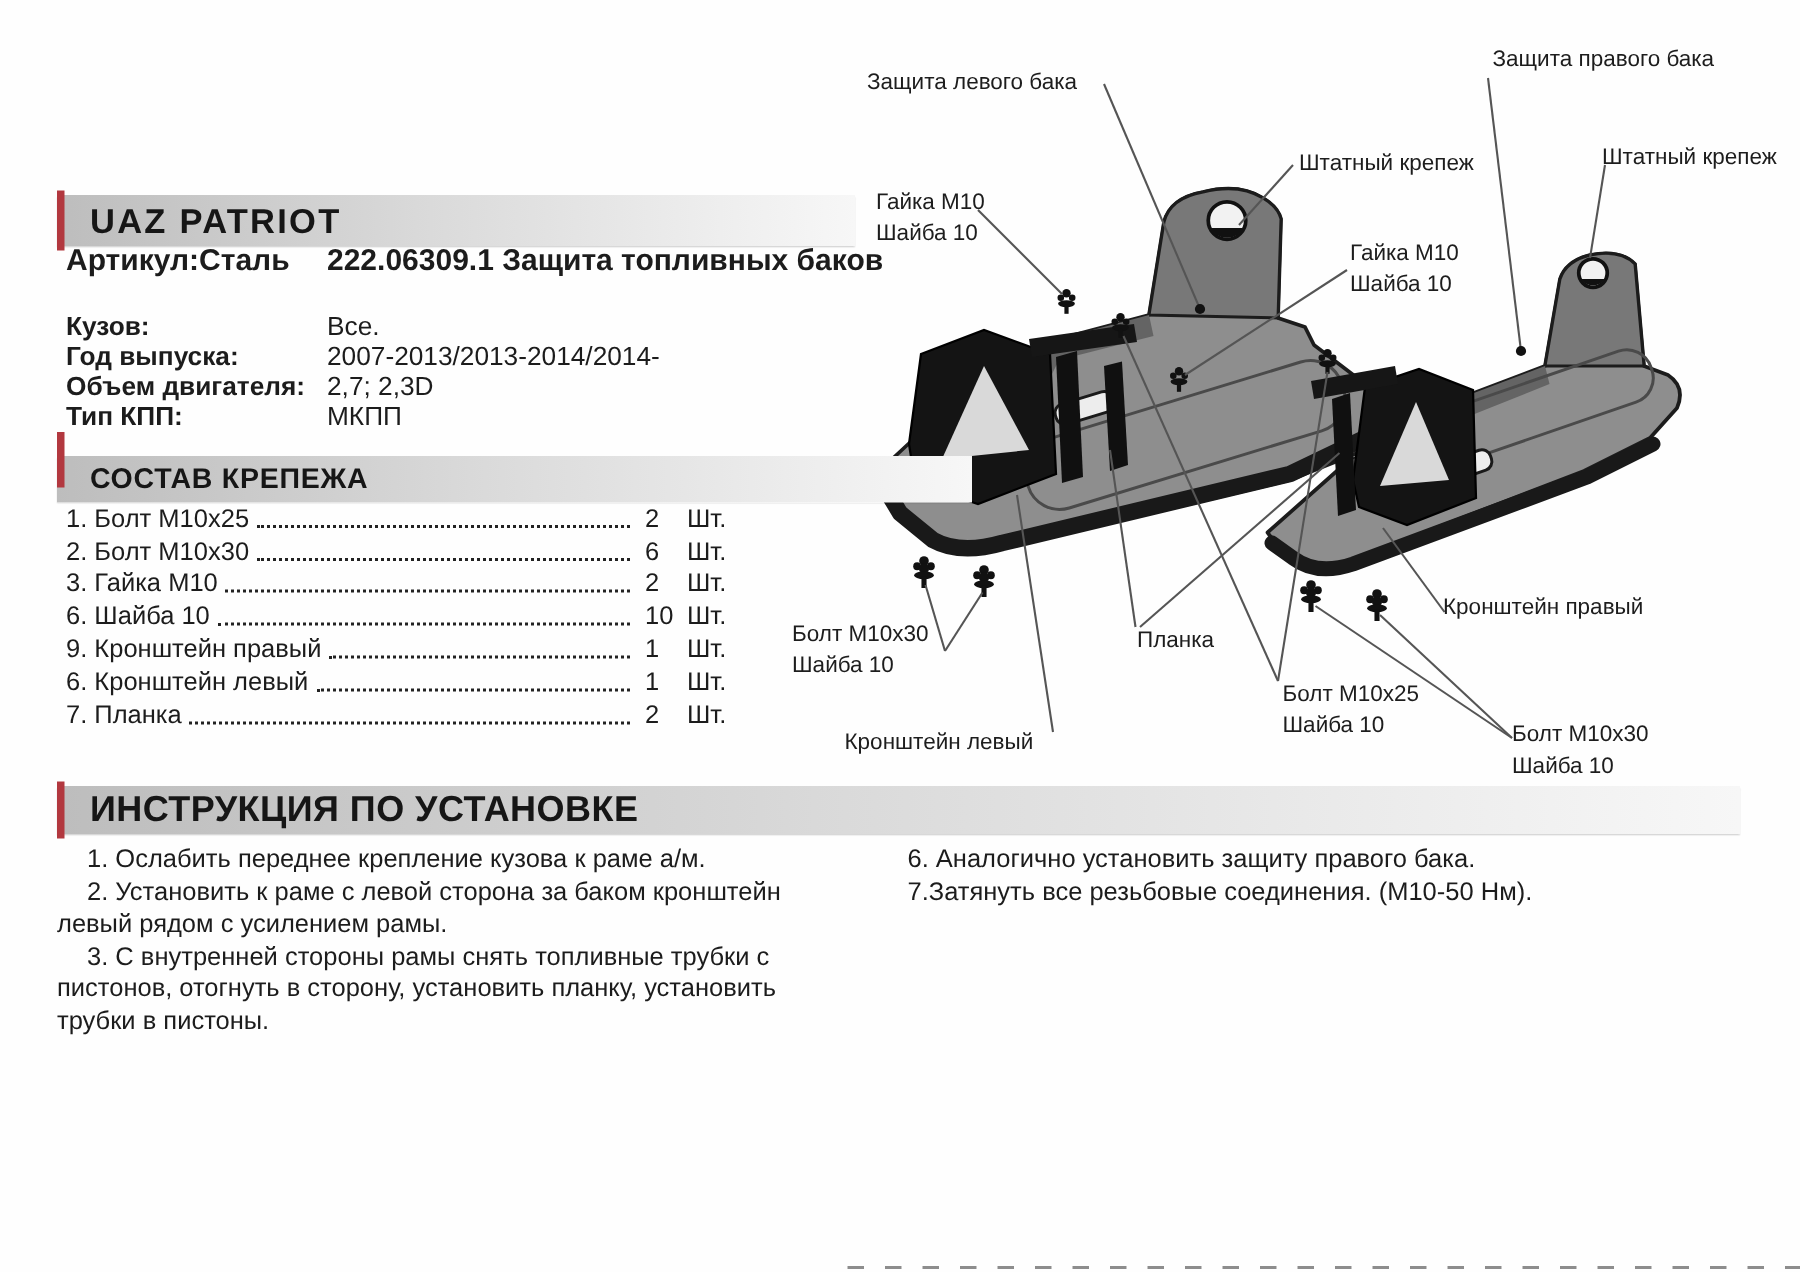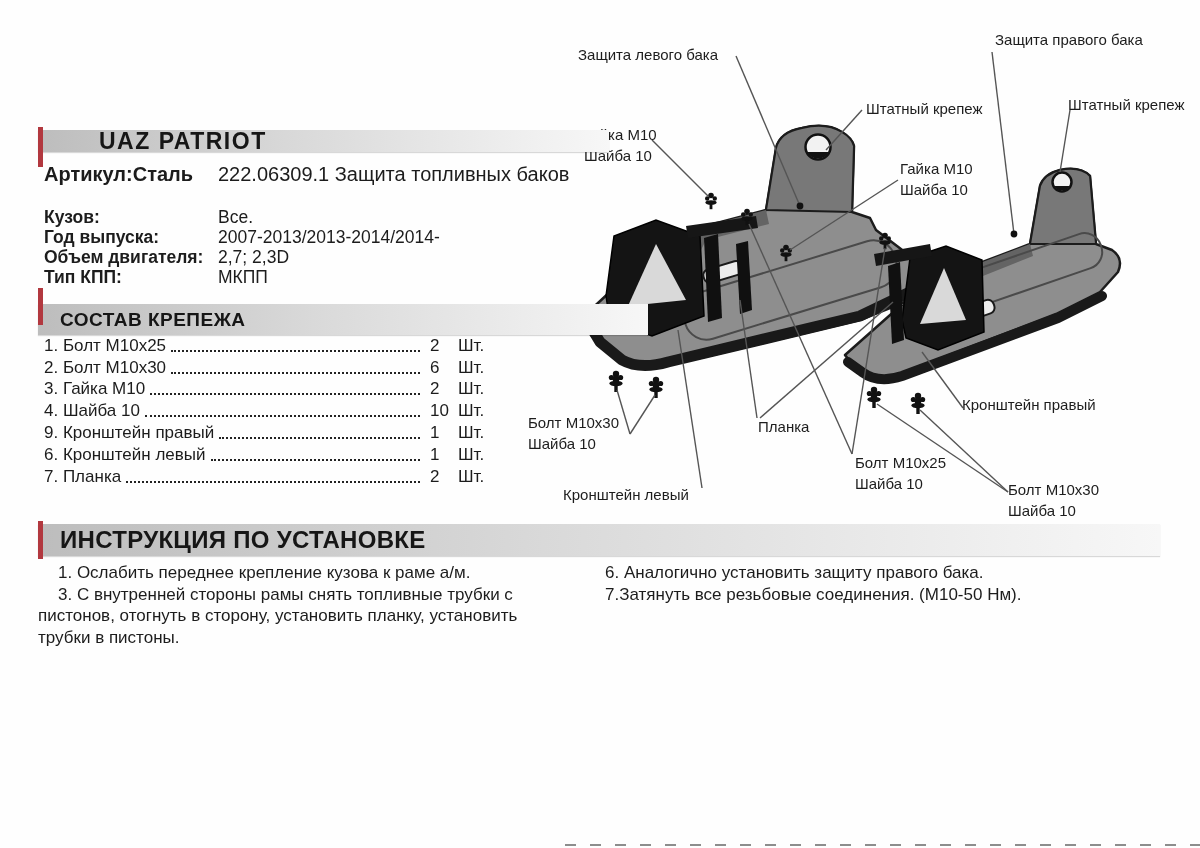--- a/index.html
+++ b/index.html
@@ -7,35 +7,35 @@
     position:relative;width:1200px;height:848px;background:#fefefe;
     font-family:"Liberation Sans","DejaVu Sans",sans-serif;color:#1c1c1c;
     overflow:hidden;
   }
   
   .bar{position:absolute;left:38px;display:flex;align-items:center;
        background:linear-gradient(to right,#bdbdbd 0%,#d9d9d9 45%,#efefef 85%,#f7f7f7 100%);
        box-shadow:0 1px 1px rgba(0,0,0,.15);}
   .bar .bar-text{padding-left:22px;font-weight:bold;color:#161616;}
   .redstripe{position:absolute;left:38px;width:5px;background:#b2383f;}
-  #bar-title{top:130px;width:532px;height:22px;padding-left:39px;}
+  #bar-title{top:130px;width:532px;height:34px;}
   #bar-title .bar-text{font-size:23px;letter-spacing:1.5px;}
   #stripe-title{top:127px;height:40px;}
   #bar-hw{top:304px;width:610px;height:31px;}
   #bar-hw .bar-text{font-size:19px;letter-spacing:.5px;}
   #stripe-hw{top:288px;height:37px;}
   #bar-instr{top:524px;width:1122px;height:32px;}
   #bar-instr .bar-text{font-size:24px;letter-spacing:.3px;}
   #stripe-instr{top:521px;height:38px;}
 
   
   .kv{position:absolute;font-size:20px;}
   .kv .k{font-weight:bold;}
   #article-row{top:163px;left:44px;}
-  #article-row .v{position:absolute;left:174px;top:0;white-space:nowrap;font-weight:normal;}
+  #article-row .v{position:absolute;left:174px;top:0;white-space:nowrap;font-weight:bold;}
   .spec-row{position:absolute;left:44px;height:20.5px;font-size:17.5px;white-space:nowrap;}
   .spec-row .k{font-weight:bold;}
   .spec-row .v{position:absolute;left:174px;top:0;font-weight:normal;}
 
   
   #parts{position:absolute;top:334px;left:44px;width:452px;font-size:17px;}
   .part-row{display:flex;align-items:flex-end;height:21.8px;}
   .part-row .pname{white-space:nowrap;}
   .part-row .dots{flex:1;border-bottom:2px dotted #222;margin:0 10px 4px 5px;}
   .part-row .qty{width:28px;white-space:nowrap;}
@@ -240,21 +240,21 @@
         <span class="qty">6</span>
         <span class="unit">Шт.</span>
     </div>
     <div class="part-row">
       <span class="pname">3. Гайка М10</span>
         <span class="dots"></span>
         <span class="qty">2</span>
         <span class="unit">Шт.</span>
     </div>
     <div class="part-row">
-      <span class="pname">4. Шайба 10</span>
+      <span class="pname">6. Шайба 10</span>
         <span class="dots"></span>
         <span class="qty">10</span>
         <span class="unit">Шт.</span>
     </div>
     <div class="part-row">
       <span class="pname">9. Кронштейн правый</span>
         <span class="dots"></span>
         <span class="qty">1</span>
         <span class="unit">Шт.</span>
     </div>
@@ -272,20 +272,21 @@
     </div>
   </div>
 
   <div class="bar" id="bar-instr">
     <span class="bar-text">ИНСТРУКЦИЯ ПО УСТАНОВКЕ</span>
   </div>
   <div class="redstripe" id="stripe-instr"></div>
 
   <div class="col" id="col-left">
     <p>1. Ослабить переднее крепление кузова к раме а/м.</p>
+    <p>2. Установить к раме с левой сторона за баком кронштейн левый рядом с усилением рамы.</p>
     <p>3. С внутренней стороны рамы снять топливные трубки с пистонов, отогнуть в сторону, установить планку, установить трубки в пистоны.</p>
   </div>
   <div class="col" id="col-right">
     <p>6. Аналогично установить защиту правого бака.</p>
     <p>7.Затянуть все резьбовые соединения. (М10-50 Нм).</p>
   </div>
 
 </div>
 
 </body></html>

